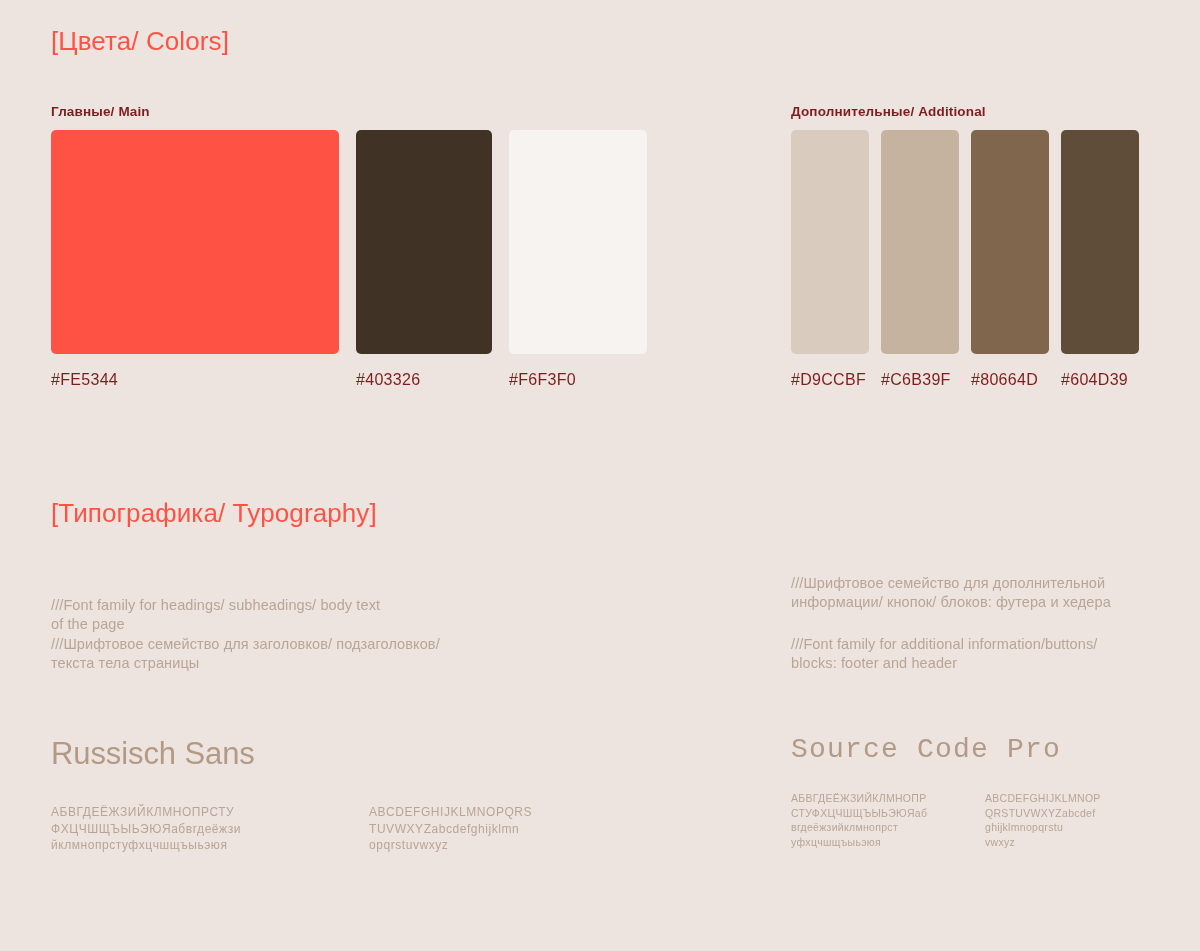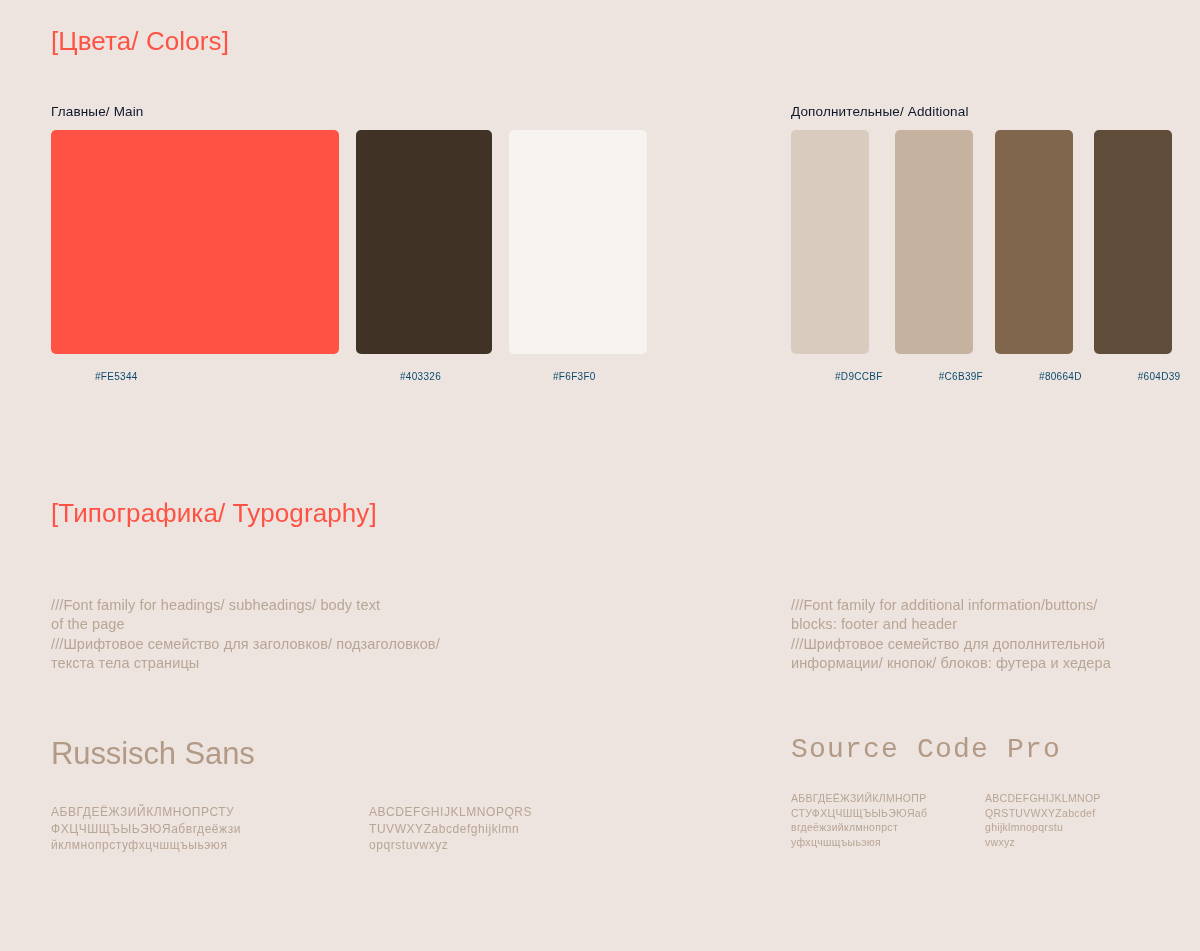--- a/index.html
+++ b/index.html
@@ -30,23 +30,23 @@
     font-weight: 400;
     letter-spacing: 0.1px;
     white-space: nowrap;
   }
   #colors-title     { left: 51px; top: 26px; }
   #typography-title { left: 51px; top: 498px; }
 
   
   .group-label {
     position: absolute;
-    color: #0f172a;
+    color: #7f1d1d;
     font-size: 13.5px;
-    font-weight: 400;
+    font-weight: 700;
     letter-spacing: 0.15px;
     white-space: nowrap;
   }
   #main-group-label       { left: 51px;  top: 104px; }
   #additional-group-label { left: 791px; top: 104px; }
 
   
   .swatch-row {
     position: absolute;
     display: flex;
@@ -58,25 +58,24 @@
 
   .swatch-item { display: flex; flex-direction: column; }
 
   .swatch-chip {
     border-radius: 5px;
     height: 224px;
   }
 
   .swatch-hex {
     margin-top: 17px;
-    color: #0c4a6e;
-    font-size: 10px;
+    color: #7f1d1d;
+    font-size: 16px;
     letter-spacing: 0.3px;
     white-space: nowrap;
-    margin-left: 44px;
   }
 
   
   .type-col { position: absolute; }
   #type-col-left  { left: 51px;  top: 574px; width: 680px; }
   #type-col-right { left: 791px; top: 574px; width: 380px; }
 
   .type-desc {
     color: #B9A595;
     font-size: 14.5px;
@@ -199,25 +198,25 @@
 ФХЦЧШЩЪЫЬЭЮЯабвгдеёжзи
 йклмнопрстуфхцчшщъыьэюя</div>
       <div class="specimen latin">ABCDEFGHIJKLMNOPQRS
 TUVWXYZabcdefghijklmn
 opqrstuvwxyz</div>
     </div>
   </div>
 
   <div class="type-col" id="type-col-right">
 
+    <div class="type-desc">///Шрифтовое семейство для дополнительной
+информации/ кнопок/ блоков: футера и хедера</div>
+
     <div class="type-desc second">///Font family for additional information/buttons/
 blocks: footer and header</div>
-
-    <div class="type-desc">///Шрифтовое семейство для дополнительной
-информации/ кнопок/ блоков: футера и хедера</div>
 
     <div class="font-name" id="font-name-right">Source Code Pro</div>
 
     <div class="specimens" id="specimens-right">
       <div class="specimen cyrillic">АБВГДЕЁЖЗИЙКЛМНОПР
  СТУФХЦЧШЩЪЫЬЭЮЯаб
 вгдеёжзийклмнопрст
 уфхцчшщъыьэюя</div>
       <div class="specimen latin">ABCDEFGHIJKLMNOP
 QRSTUVWXYZabcdef

